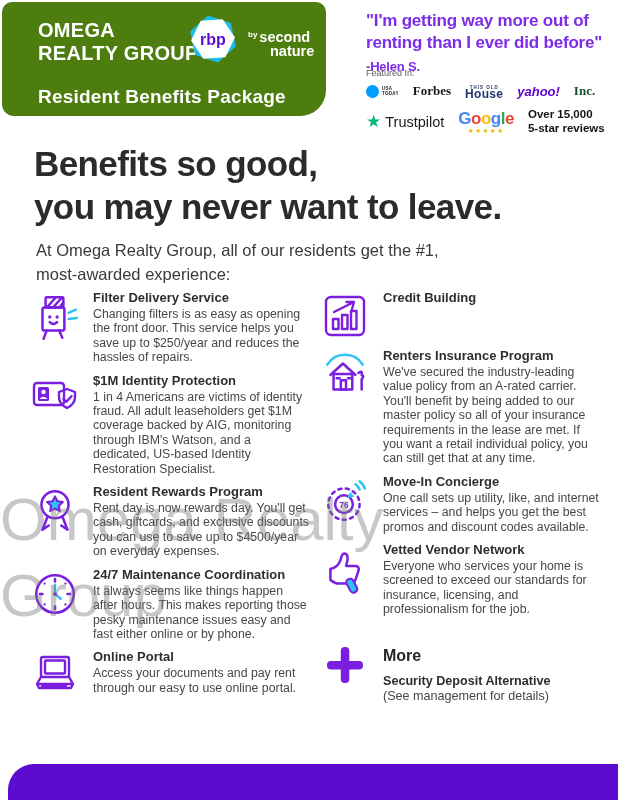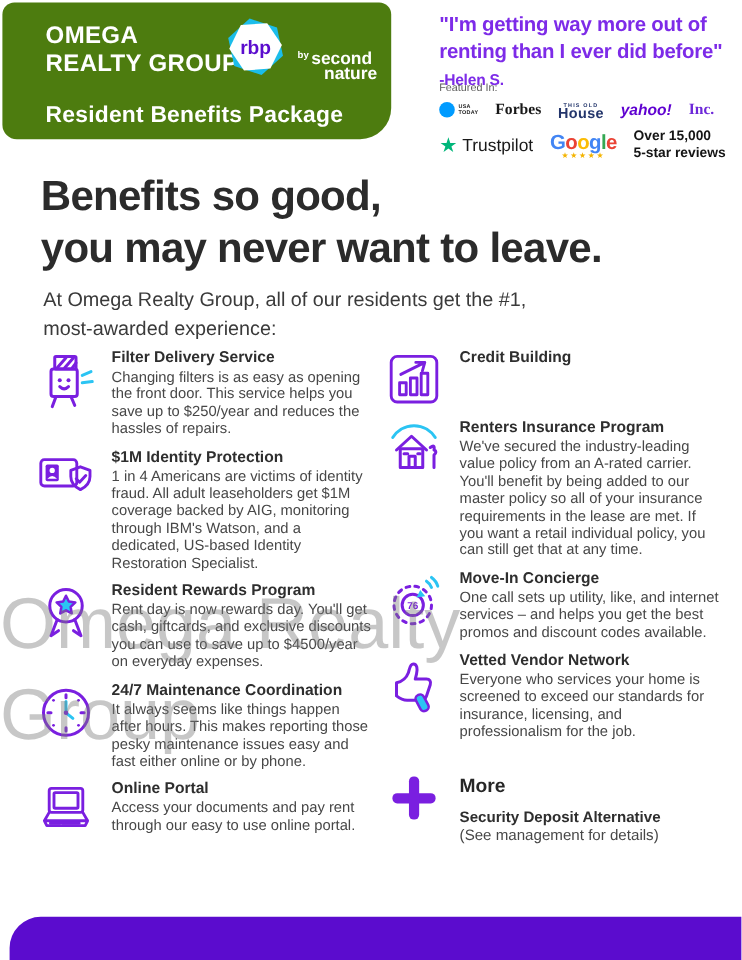--- a/index.html
+++ b/index.html
@@ -6,21 +6,21 @@
   .page{position:relative;width:618px;height:800px;overflow:hidden;background:#fff;
         font-family:"Liberation Sans",sans-serif;color:#333;}
 
   
   .header{position:absolute;left:2px;top:2px;width:324px;height:114px;
           background:#4d7c0f;border-radius:10px 10px 26px 12px;color:#fff;}
   .company{position:absolute;left:36px;top:17px;font-weight:700;font-size:20px;
            line-height:23px;letter-spacing:.3px;white-space:pre-line;}
   .badge{position:absolute;left:180px;top:6px;width:62px;height:62px;}
   .badge svg{display:block;}
-  .byline{position:absolute;left:246px;top:40px;line-height:13px;}
+  .byline{position:absolute;left:246px;top:28px;line-height:13px;}
   .by{font-size:8px;font-weight:700;position:relative;top:-5px;margin-right:2px;}
   .sn{font-weight:700;font-size:14.5px;display:inline-block;}
   .sn2{display:block;margin-left:22px;font-weight:700;font-size:14.5px;margin-top:-1px;}
   .pkg{position:absolute;left:36px;top:84px;font-weight:700;font-size:19px;letter-spacing:.2px;}
 
   
   .quote{position:absolute;left:366px;top:10px;width:250px;font-weight:700;
          font-size:17px;line-height:22px;color:#7D2BE8;letter-spacing:-.2px;}
   .attr{padding-right:44px;font-size:13px;margin-top:2px;font-weight:700;}
 
@@ -29,21 +29,21 @@
   .featured-label{font-size:9px;color:#5c5c5c;}
   .logo-row{display:flex;align-items:center;gap:14px;margin-top:5px;}
   .usatoday{display:flex;align-items:center;gap:3px;}
   .usa-dot{width:13px;height:13px;border-radius:50%;background:#009BFF;}
   .usa-txt{font-size:4.5px;font-weight:700;line-height:5px;color:#1a1a1a;letter-spacing:.3px;}
   .forbes{font-family:"Liberation Serif",serif;font-weight:700;font-size:13px;color:#181818;}
   .house{text-align:center;line-height:6px;}
   .house-top{font-size:4.5px;font-weight:700;color:#23356B;letter-spacing:1px;}
   .house-main{font-size:12px;font-weight:700;color:#23356B;letter-spacing:.3px;}
   .yahoo{font-weight:700;font-style:italic;font-size:13px;color:#5F01D1;}
-  .inc{font-family:"Liberation Serif",serif;font-weight:700;font-size:13px;color:#6d28d9;}
+  .inc{font-family:"Liberation Serif",serif;font-weight:700;font-size:13px;color:#14532d;}
   .trust-row{display:flex;align-items:center;gap:14px;margin-top:9px;}
   .trustpilot{display:flex;align-items:center;gap:4px;}
   .tp-star{color:#00B67A;font-size:17px;line-height:17px;}
   .tp-name{font-size:14.5px;font-weight:500;color:#191919;}
   .google{display:flex;flex-direction:column;align-items:center;line-height:17px;}
   .gword{font-size:17px;font-weight:700;letter-spacing:-.5px;}
   .g1,.g4{color:#4285F4}.g2,.g6{color:#EA4335}.g3{color:#FBBC05}.g5{color:#34A853}
   .gstars{font-size:6.5px;color:#F4B400;letter-spacing:1.5px;line-height:7px;}
   .reviews{font-size:11.5px;font-weight:700;color:#141414;line-height:13.5px;white-space:pre-line;}
 

